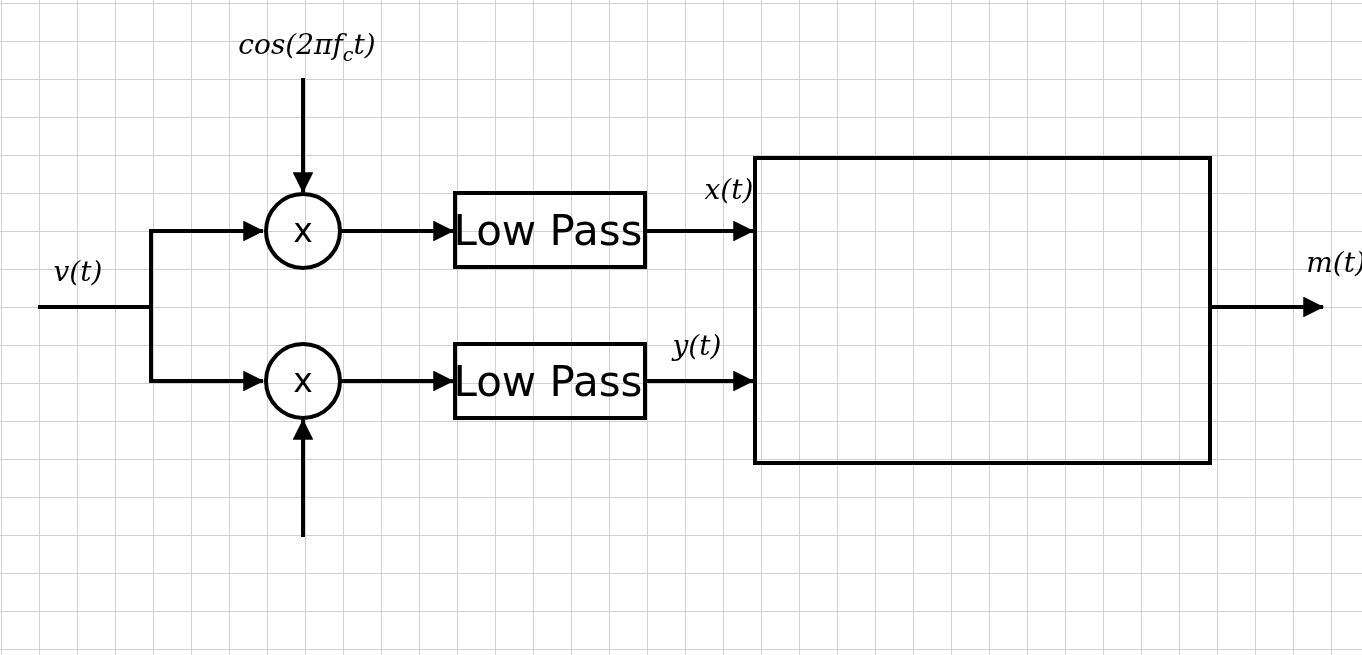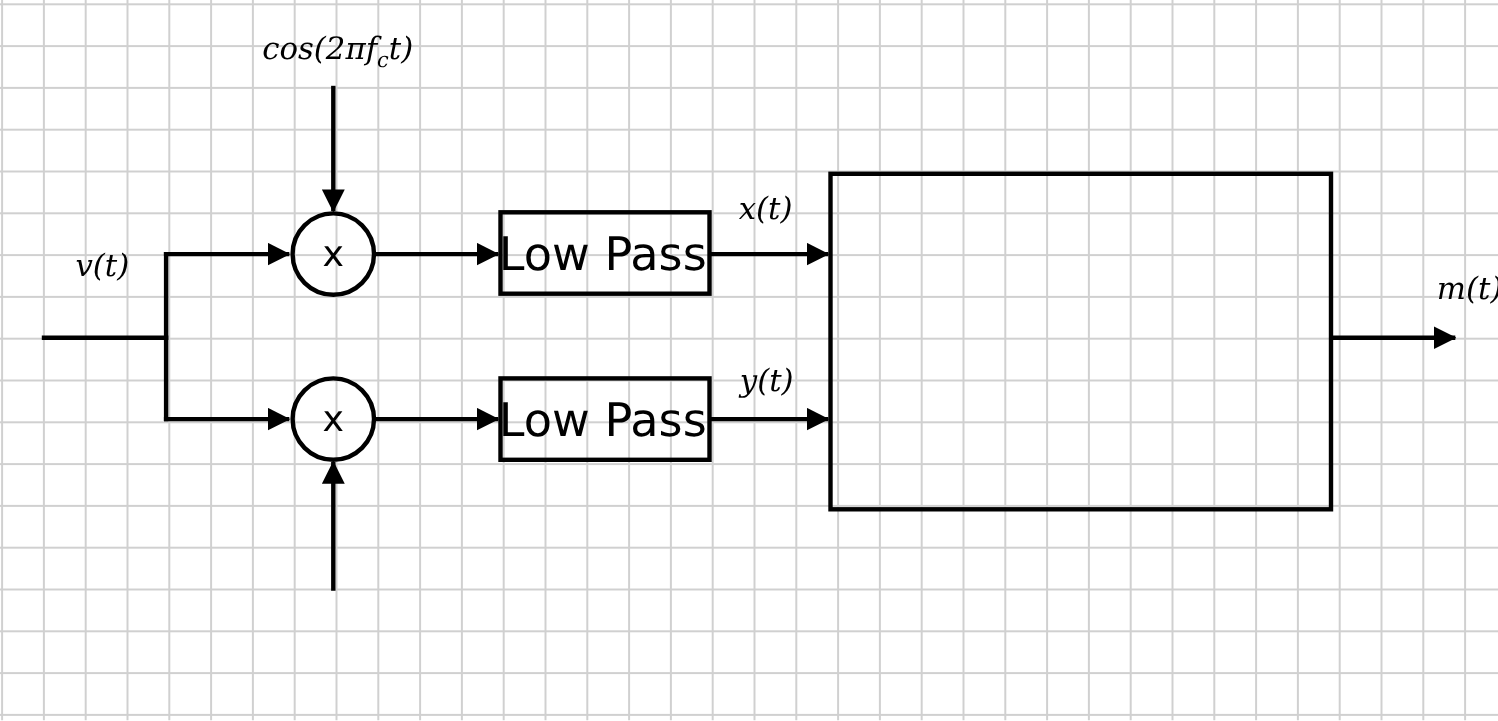--- a/index.html
+++ b/index.html
@@ -50,24 +50,24 @@
   }
   .baseband-text {
     font-family: "DejaVu Sans", "Liberation Sans", sans-serif;
     font-size: 32px;
   }
   .mult-x {
     font-family: "DejaVu Sans", "Liberation Sans", sans-serif;
     font-size: 33px;
   }
   
-  .pos-vt        { left: 78px;   top: 242px; margin-left: 15px; }
+  .pos-vt        { left: 78px;   top: 272px; }
   .pos-cos       { left: 307px;  top: 45px;  }
   .pos-sin       { left: 287px;  top: 566px; }
-  .pos-xt        { left: 696px;  top: 190px; }
+  .pos-xt        { left: 729px;  top: 190px; }
   .pos-yt        { left: 697px;  top: 346px; }
   .pos-mt        { left: 1336px; top: 263px; }
   .pos-lp1      { left: 548px;  top: 231px; }
   .pos-lp2      { left: 548px;  top: 382px; }
   .pos-baseband { left: 987px;  top: 293px; }
   .pos-mult1    { left: 303px;  top: 230px; }
   .pos-mult2    { left: 303px;  top: 380px; }
 </style>
 </head>
 <body>

